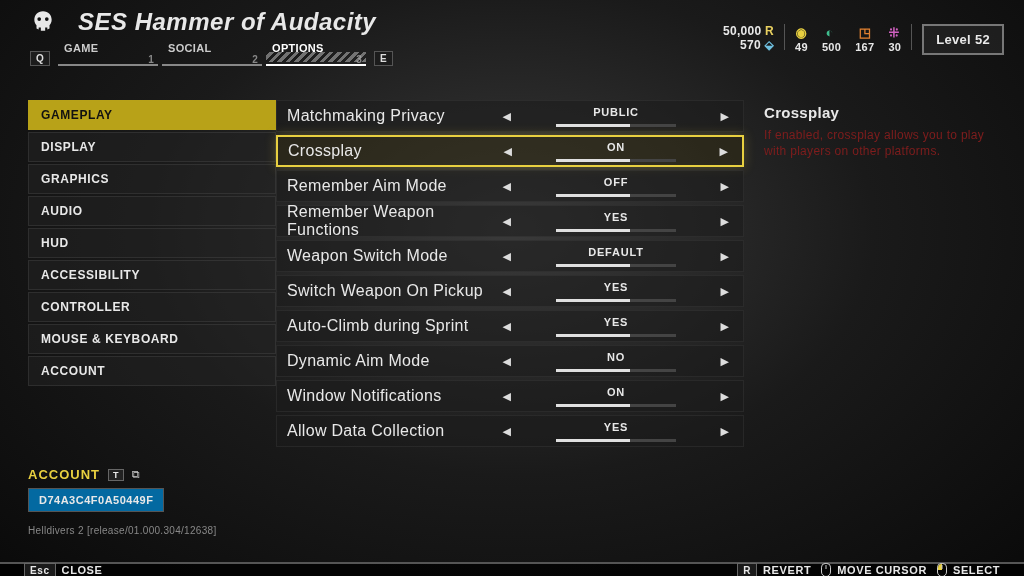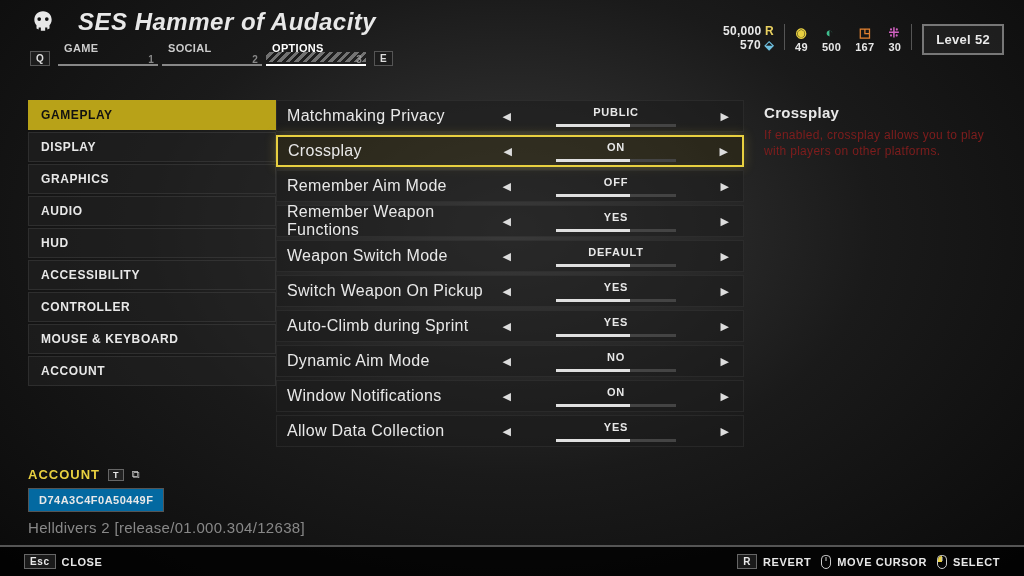--- a/index.html
+++ b/index.html
@@ -70,24 +70,24 @@
   
   .account { position:absolute; bottom:64px; left:28px; }
   .account-head { display:flex; align-items:center; gap:8px; margin-bottom:6px;}
   .account-label{ font-size:13px; font-weight:bold; color:#e8d040; letter-spacing:1px;}
   .mini-key{ background:#222; border:1px solid #666; padding:0 4px; font-size:9px; font-weight:bold;}
   .copy-icon{ font-size:11px; color:#ccc;}
   .account-id{
     background:#0369a1; border:1px solid #555; padding:5px 10px;
     font-size:11px; font-weight:bold; letter-spacing:0.5px; display:inline-block;
   }
-  .build-info{ position:absolute; bottom:40px; left:28px; font-size:15px; color:#888;}
+  .build-info{ position:absolute; bottom:40px; left:28px; font-size:10px; color:#888;}
   
   .footer{
-    position:absolute; bottom:0; left:0; right:0; height:31px;
+    position:absolute; bottom:0; left:0; right:0; height:14px;
     background:rgba(0,0,0,.75); border-top:2px solid #555;
     display:flex; align-items:center; padding:0 24px; gap:10px;
   }
   .footer .spacer{ flex:1;}
   .footer .fitem{ display:flex; align-items:center; gap:6px; font-size:11px; font-weight:bold; letter-spacing:0.6px;}
   .footer .fkey{ background:#1a1a1a; border:1px solid #666; padding:1px 5px; font-size:10px;}
   .mouse-icon{ width:10px; height:14px; border:1.5px solid #ccc; border-radius:5px 5px 6px 6px; position:relative; display:inline-block;}
   .mouse-icon::after{content:"";position:absolute;top:1px;left:50%;width:1px;height:4px;background:#ccc;transform:translateX(-50%);}
   .mouse-icon.lmb::before{content:"";position:absolute;top:0;left:0;width:50%;height:50%;background:#e8d040;border-radius:5px 0 0 0;}
 </style>

